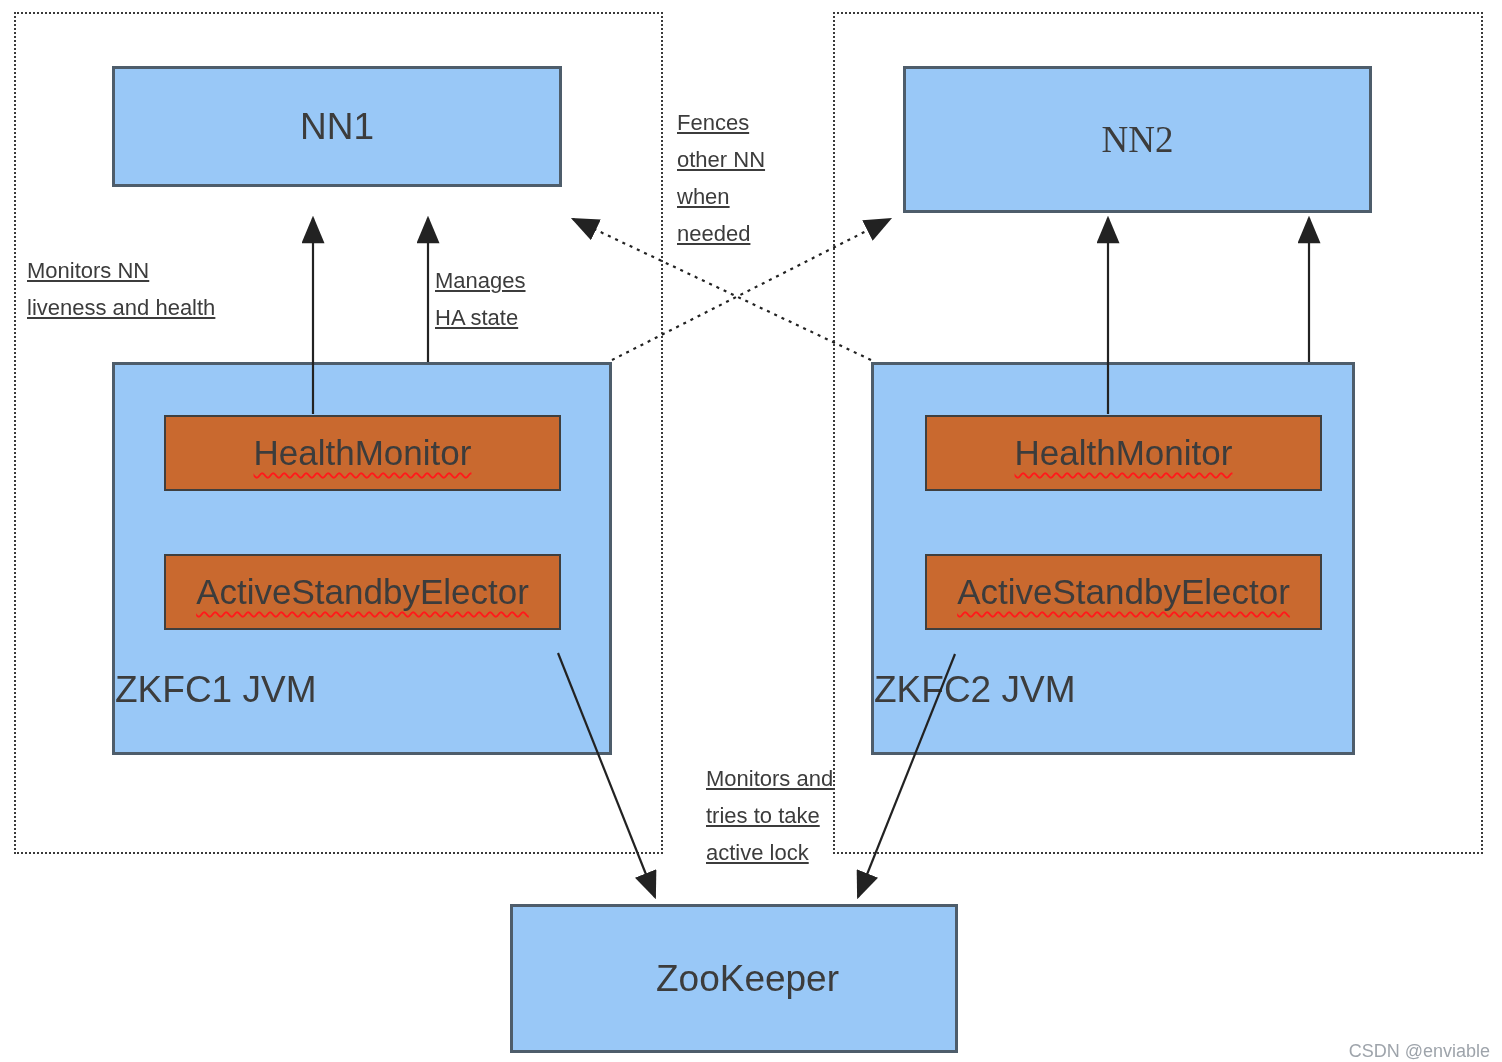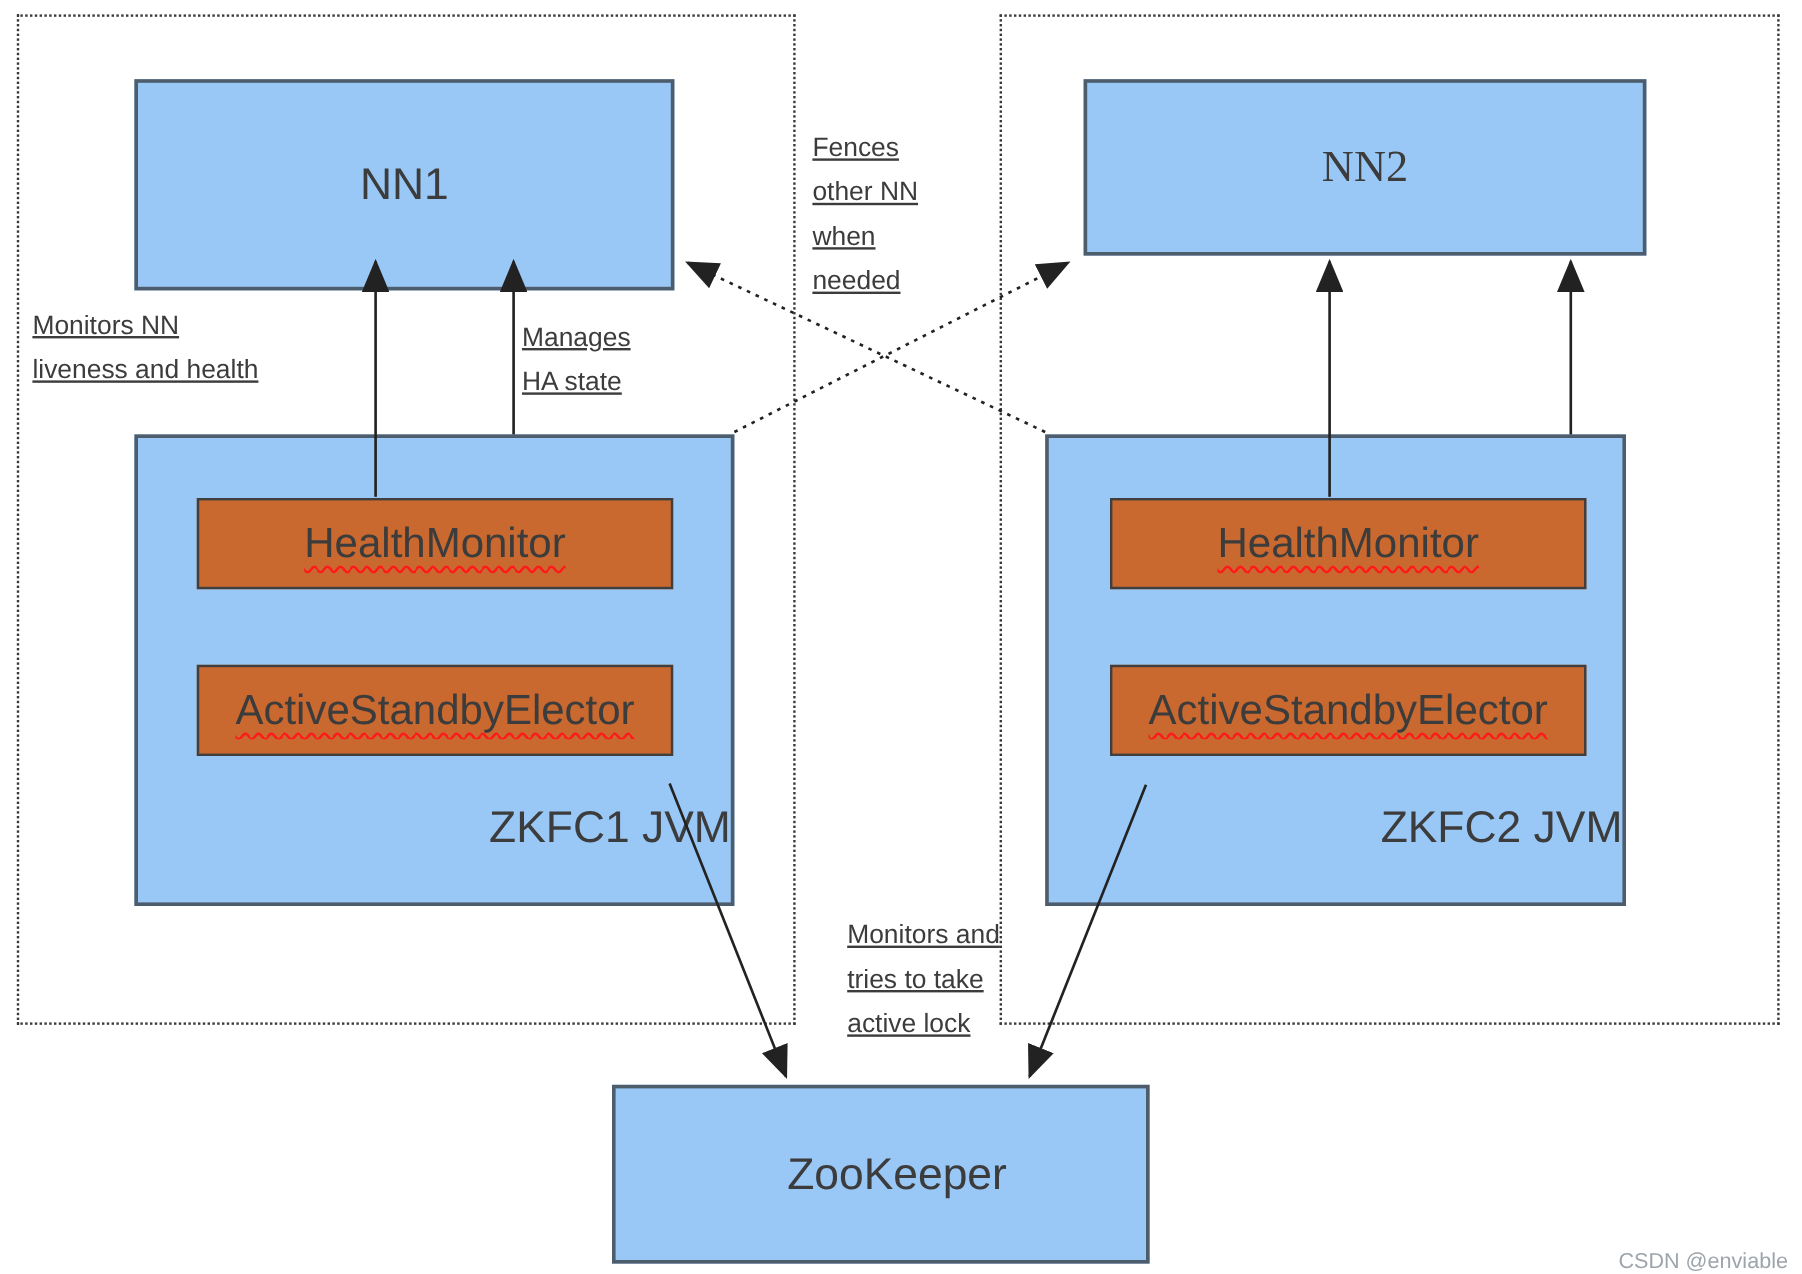--- a/index.html
+++ b/index.html
@@ -19,39 +19,39 @@
   .canvas{position:relative;width:1502px;height:1062px;background:var(--bg);overflow:hidden;}
 
   .boundary{position:absolute;border:2px dotted var(--boundary);box-sizing:border-box;background:transparent;}
   .boundary.left{left:14px;top:12px;width:649px;height:842px;}
   .boundary.right{left:833px;top:12px;width:650px;height:842px;}
 
   .node{position:absolute;background:var(--node-fill);border:3px solid var(--node-border);
         box-sizing:border-box;display:flex;align-items:center;justify-content:center;}
   .node-label{font-size:37px;color:var(--text);}
 
-  .nn1{left:112px;top:66px;width:450px;height:176px;}
+  .nn1{left:112px;top:66px;width:450px;height:121px;}
   .nn2{left:903px;top:66px;width:469px;height:147px;font-family:Liberation Serif, serif;}
   .zookeeper{left:510px;top:904px;width:448px;height:149px;padding-left:27px;}
 
   .jvm{position:absolute;background:var(--node-fill);border:3px solid var(--node-border);box-sizing:border-box;}
   .zkfc1{left:112px;top:362px;width:500px;height:393px;}
   .zkfc2{left:871px;top:362px;width:484px;height:393px;}
 
   .component{position:absolute;background:var(--component-fill);border:2px solid var(--component-border);
              box-sizing:border-box;display:flex;align-items:center;justify-content:center;width:397px;height:76px;}
   .zkfc1 .component{left:49px;}
   .zkfc2 .component{left:51px;}
   .component.hm{top:50px;}
   .component.ase{top:189px;}
   .component .spell{font-size:35px;color:var(--text);
      text-decoration:underline;text-decoration-style:wavy;text-decoration-color:var(--spellcheck);
      text-decoration-thickness:2px;text-underline-offset:7px;}
 
-  .jvm-label{position:absolute;left:0;right:0;top:304px;text-align:right;font-size:37px;color:var(--text);}
+  .jvm-label{position:absolute;left:0;right:0;top:304px;text-align:left;font-size:37px;color:var(--text);}
 
   .ann{position:absolute;font-size:22px;line-height:37px;color:var(--text);white-space:pre-line;z-index:30;text-decoration:underline;}
   .ann.monitors{left:27px;top:252px;}
   .ann.manages{left:435px;top:238px;margin-top:24px;}
   .ann.fences{left:677px;top:104px;}
   .ann.lock{left:706px;top:760px;}
 
   svg.arrows{position:absolute;left:0;top:0;width:1502px;height:1062px;z-index:20;pointer-events:none;}
   .aline{stroke:var(--arrow);stroke-width:2.2;fill:none;}
   .aline.dotted{stroke-dasharray:3 5;}

